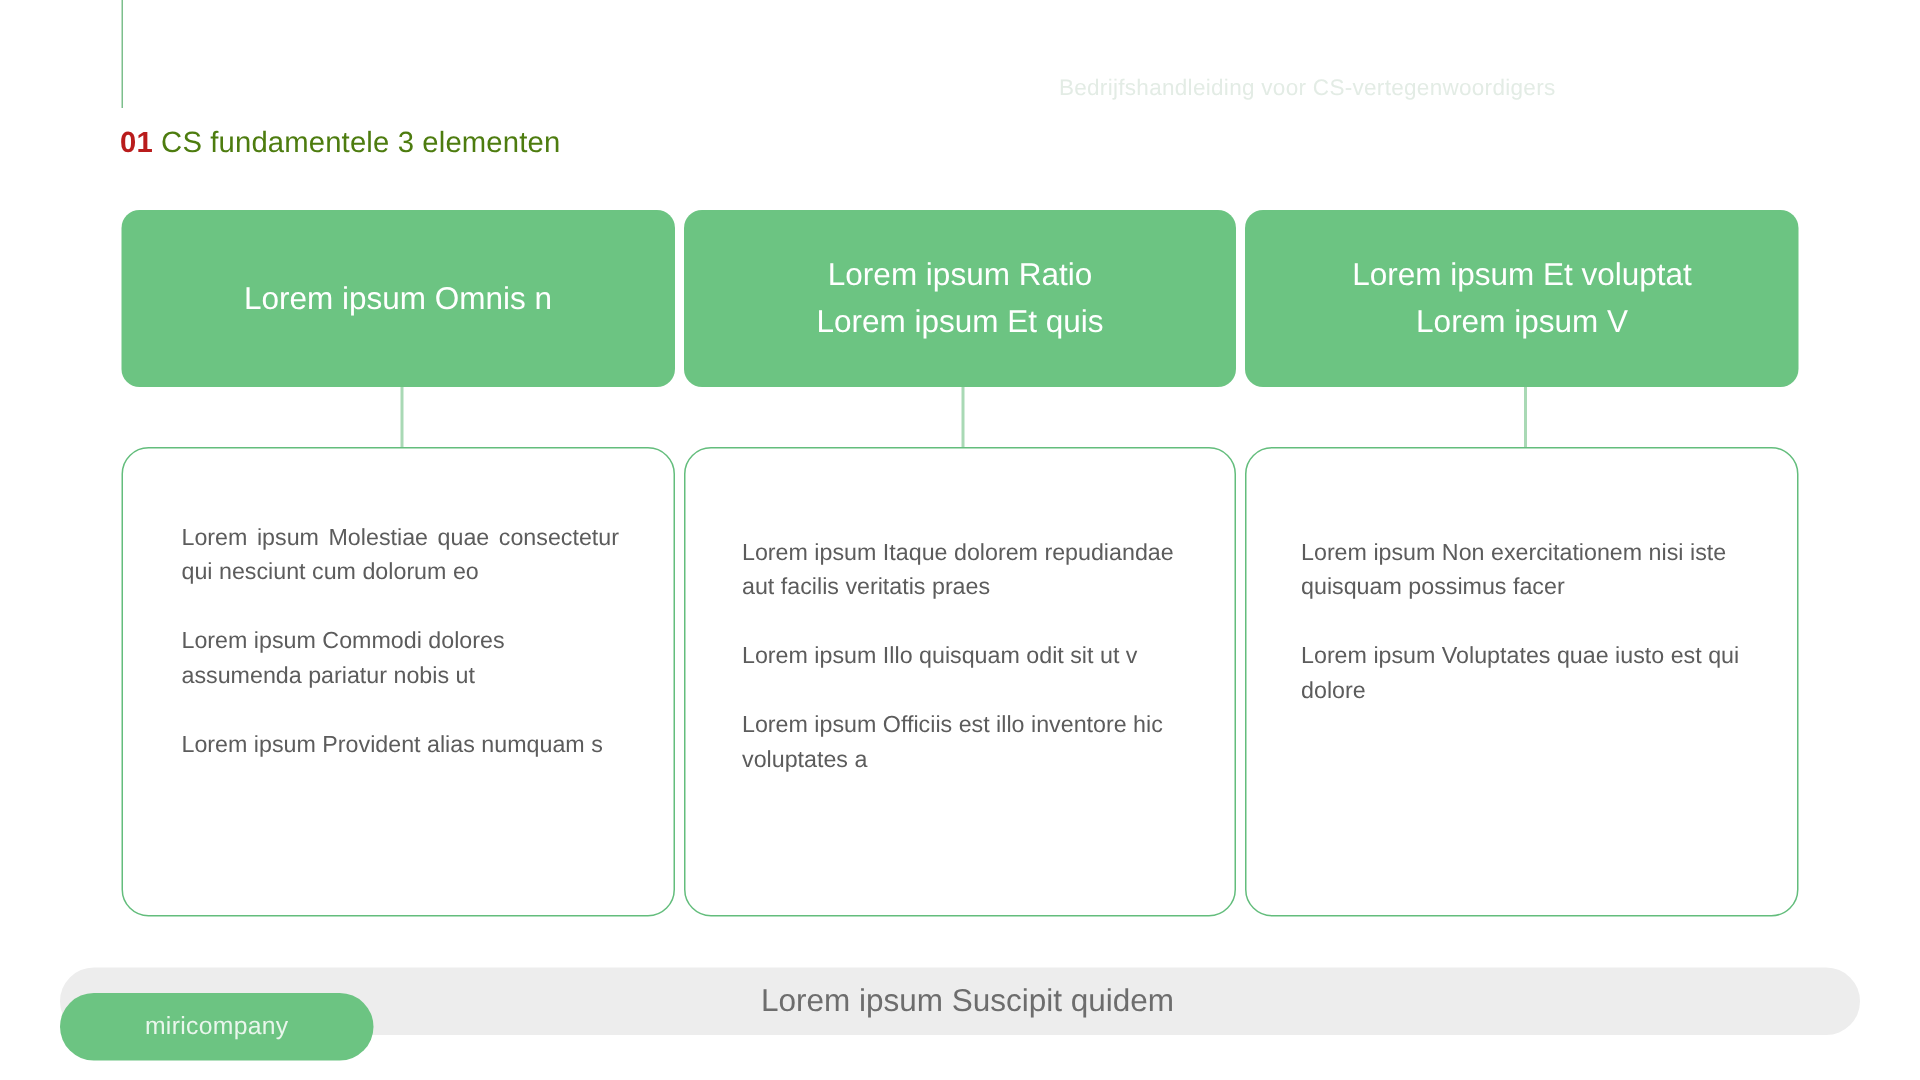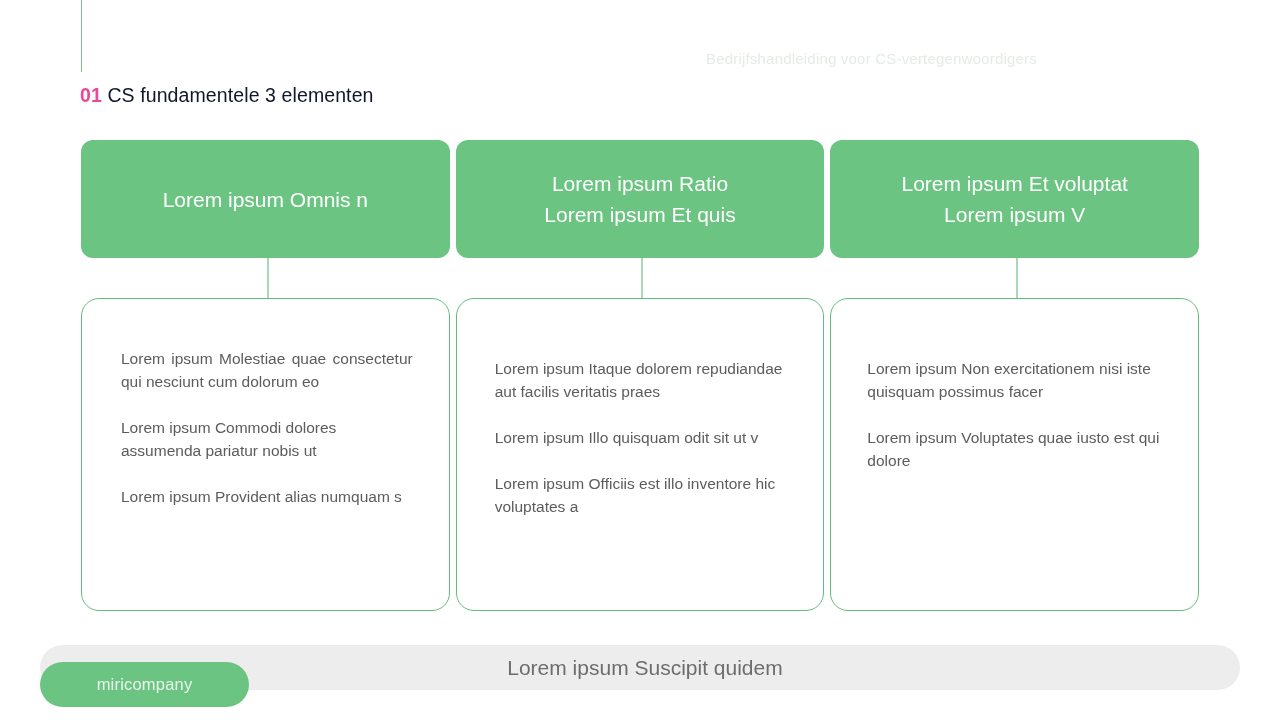--- a/index.html
+++ b/index.html
@@ -45,25 +45,25 @@
     position: absolute;
     left: 80px;
     top: 84px;
     font-size: 19.5px;
     color: #4b4b4b;
     white-space: nowrap;
     letter-spacing: 0.1px;
   }
   .page-title .num {
     font-weight: bold;
-    color: #ec4899;
+    color: #b91c1c;
   }
   .page-title .txt {
     font-weight: normal;
-    color: #0f172a;
+    color: #4d7c0f;
   }
 
   
   .columns {
     position: absolute;
     left: 81px;
     top: 140px;
     width: 1118px;
     display: flex;
     gap: 6px;

